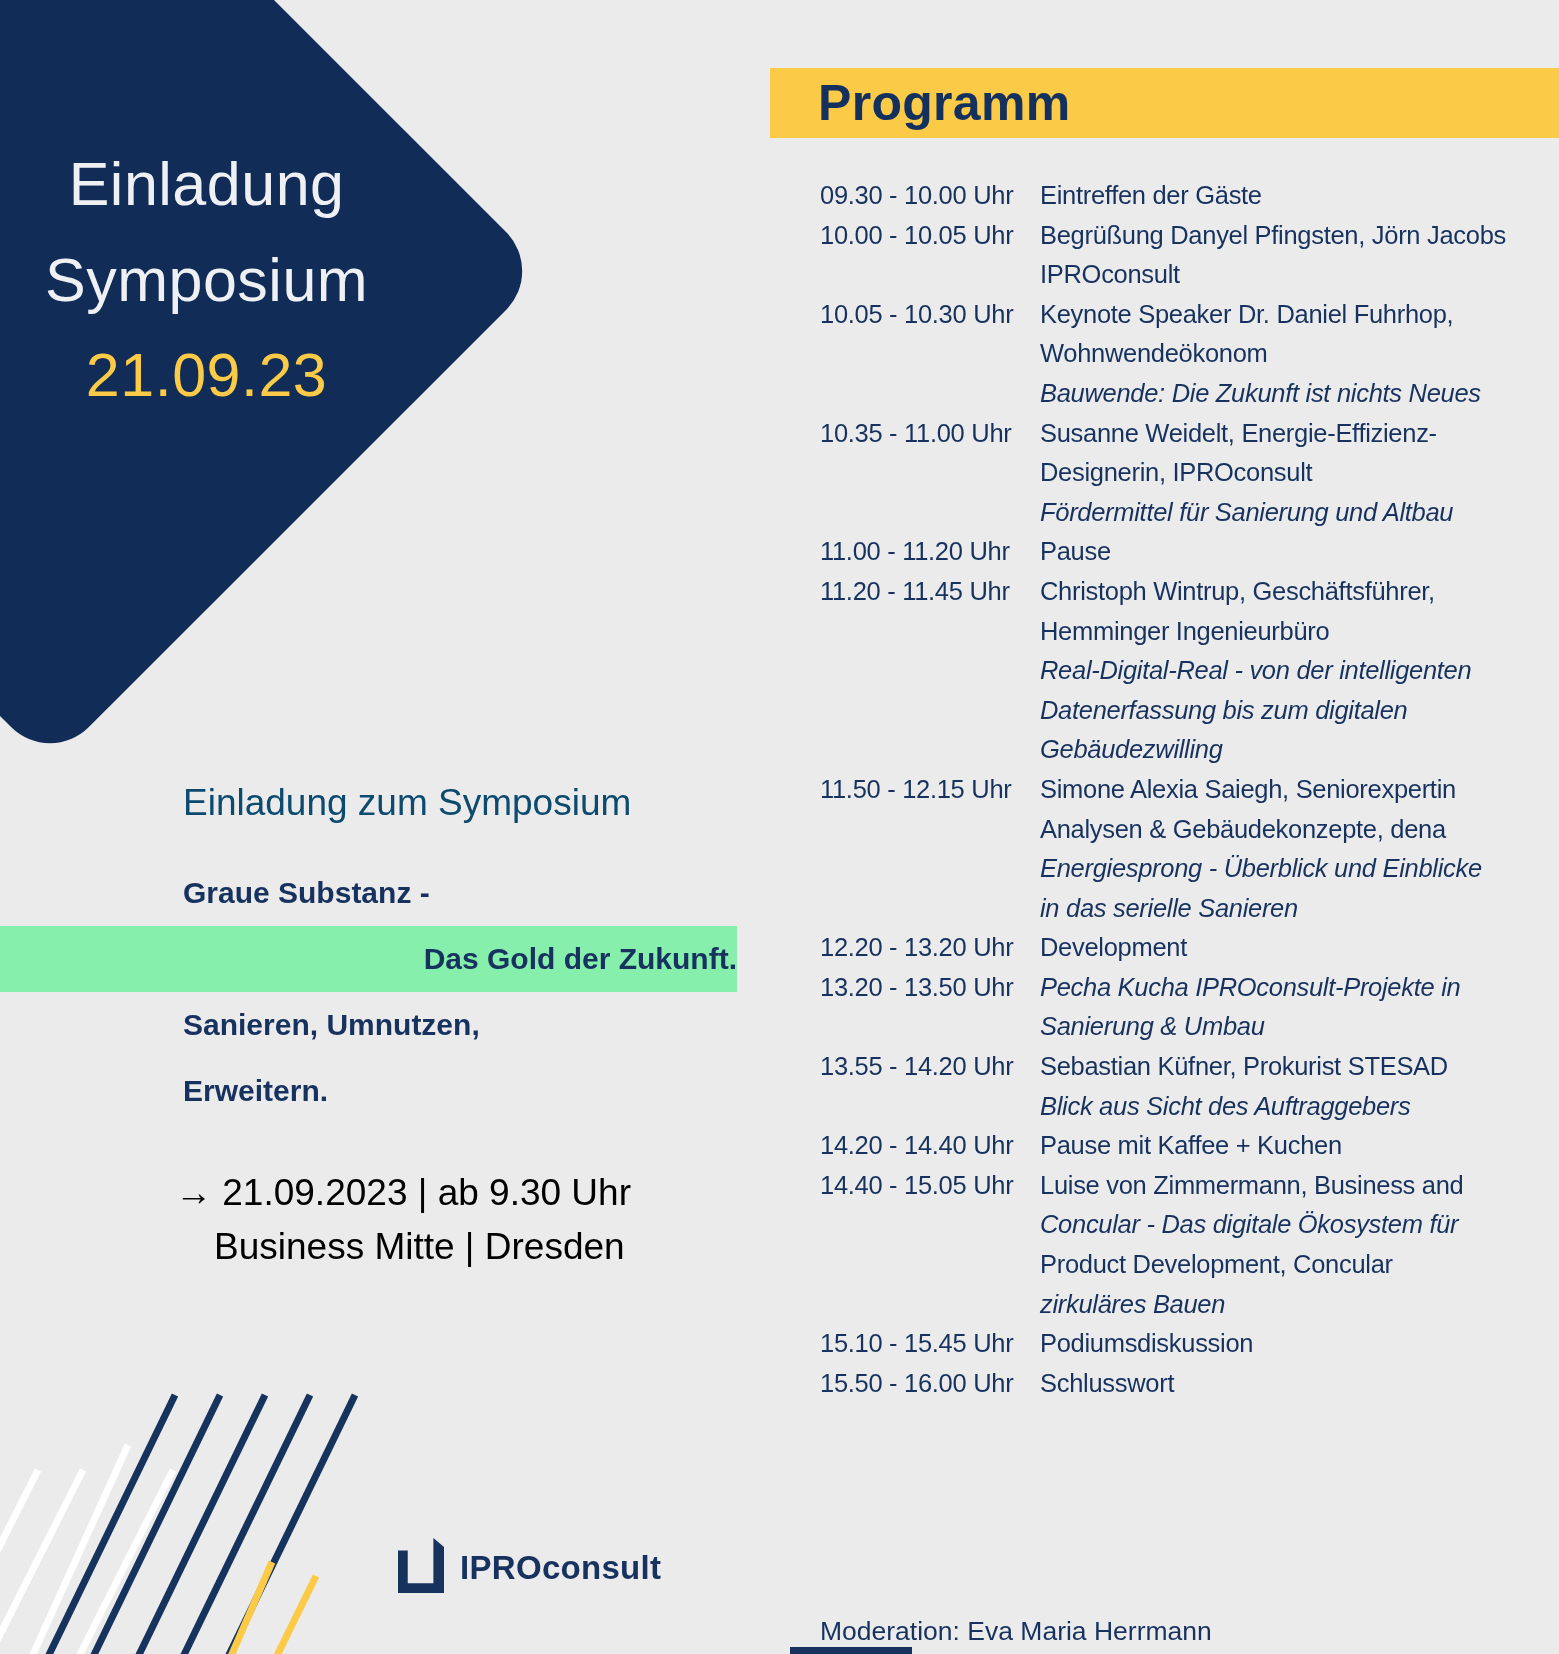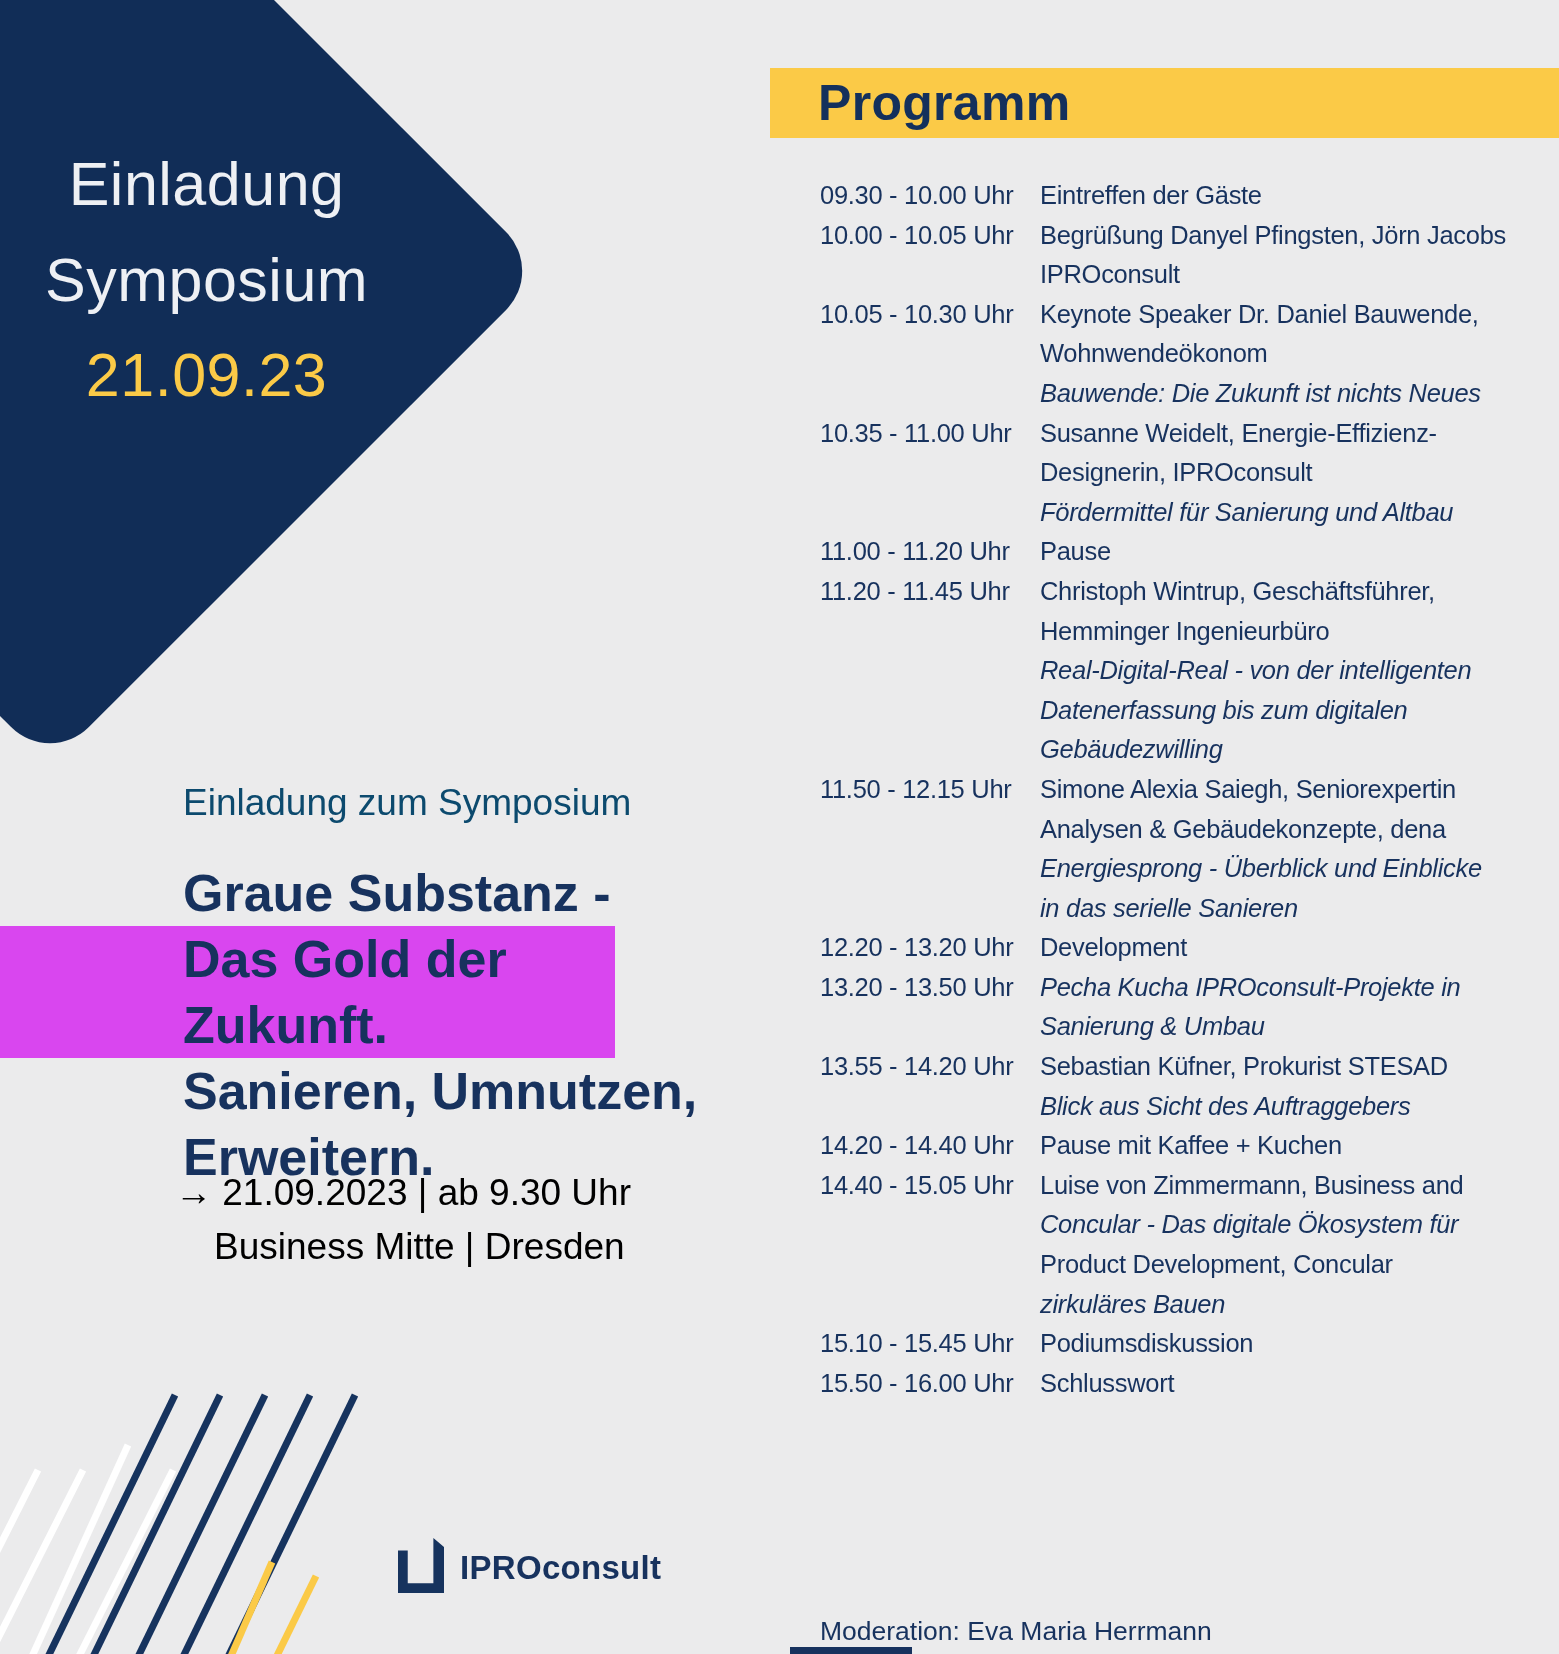--- a/index.html
+++ b/index.html
@@ -29,24 +29,24 @@
   }
   .hero-line{color:#eef0f4;}
   .hero-date{color:#fbca47;}
   
   .kicker{
     position:absolute;left:183px;top:783px;
     font-size:37px;line-height:40px;color:#0c4a6e;
   }
   .title-block{
     position:absolute;left:0;top:860px;
-    font-size:52px;font-weight:bold;line-height:66px;color:#17325e;
+    font-size:30px;font-weight:bold;line-height:66px;color:#17325e;
   }
   .title-line{padding-left:183px;}
-  .title-line.hl{background:#d946ef;width:615px;box-sizing:border-box;}
+  .title-line.hl{background:#86efac;width:737px;box-sizing:border-box;text-align:right;}
   .date-block{
     position:absolute;left:175px;top:1166px;
     font-size:37px;line-height:54px;color:#000000;
   }
   .date-line2{padding-left:39px;}
   
   .decor{position:absolute;left:0;top:1380px;}
   
   .logo{
     position:absolute;left:398px;top:1538px;
@@ -155,21 +155,21 @@
       <div class="prog-item">
         <div class="prog-time">10.00 - 10.05 Uhr</div>
         <div class="prog-lines">
           <div class="prog-line">Begrüßung Danyel Pfingsten, Jörn Jacobs</div>
           <div class="prog-line">IPROconsult</div>
         </div>
       </div>
       <div class="prog-item">
         <div class="prog-time">10.05 - 10.30 Uhr</div>
         <div class="prog-lines">
-          <div class="prog-line">Keynote Speaker Dr. Daniel Bauwende,</div>
+          <div class="prog-line">Keynote Speaker Dr. Daniel Fuhrhop,</div>
           <div class="prog-line">Wohnwendeökonom</div>
           <div class="prog-line it">Bauwende: Die Zukunft ist nichts Neues</div>
         </div>
       </div>
       <div class="prog-item">
         <div class="prog-time">10.35 - 11.00 Uhr</div>
         <div class="prog-lines">
           <div class="prog-line">Susanne Weidelt, Energie-Effizienz-</div>
           <div class="prog-line">Designerin, IPROconsult</div>
           <div class="prog-line it">Fördermittel für Sanierung und Altbau</div>

